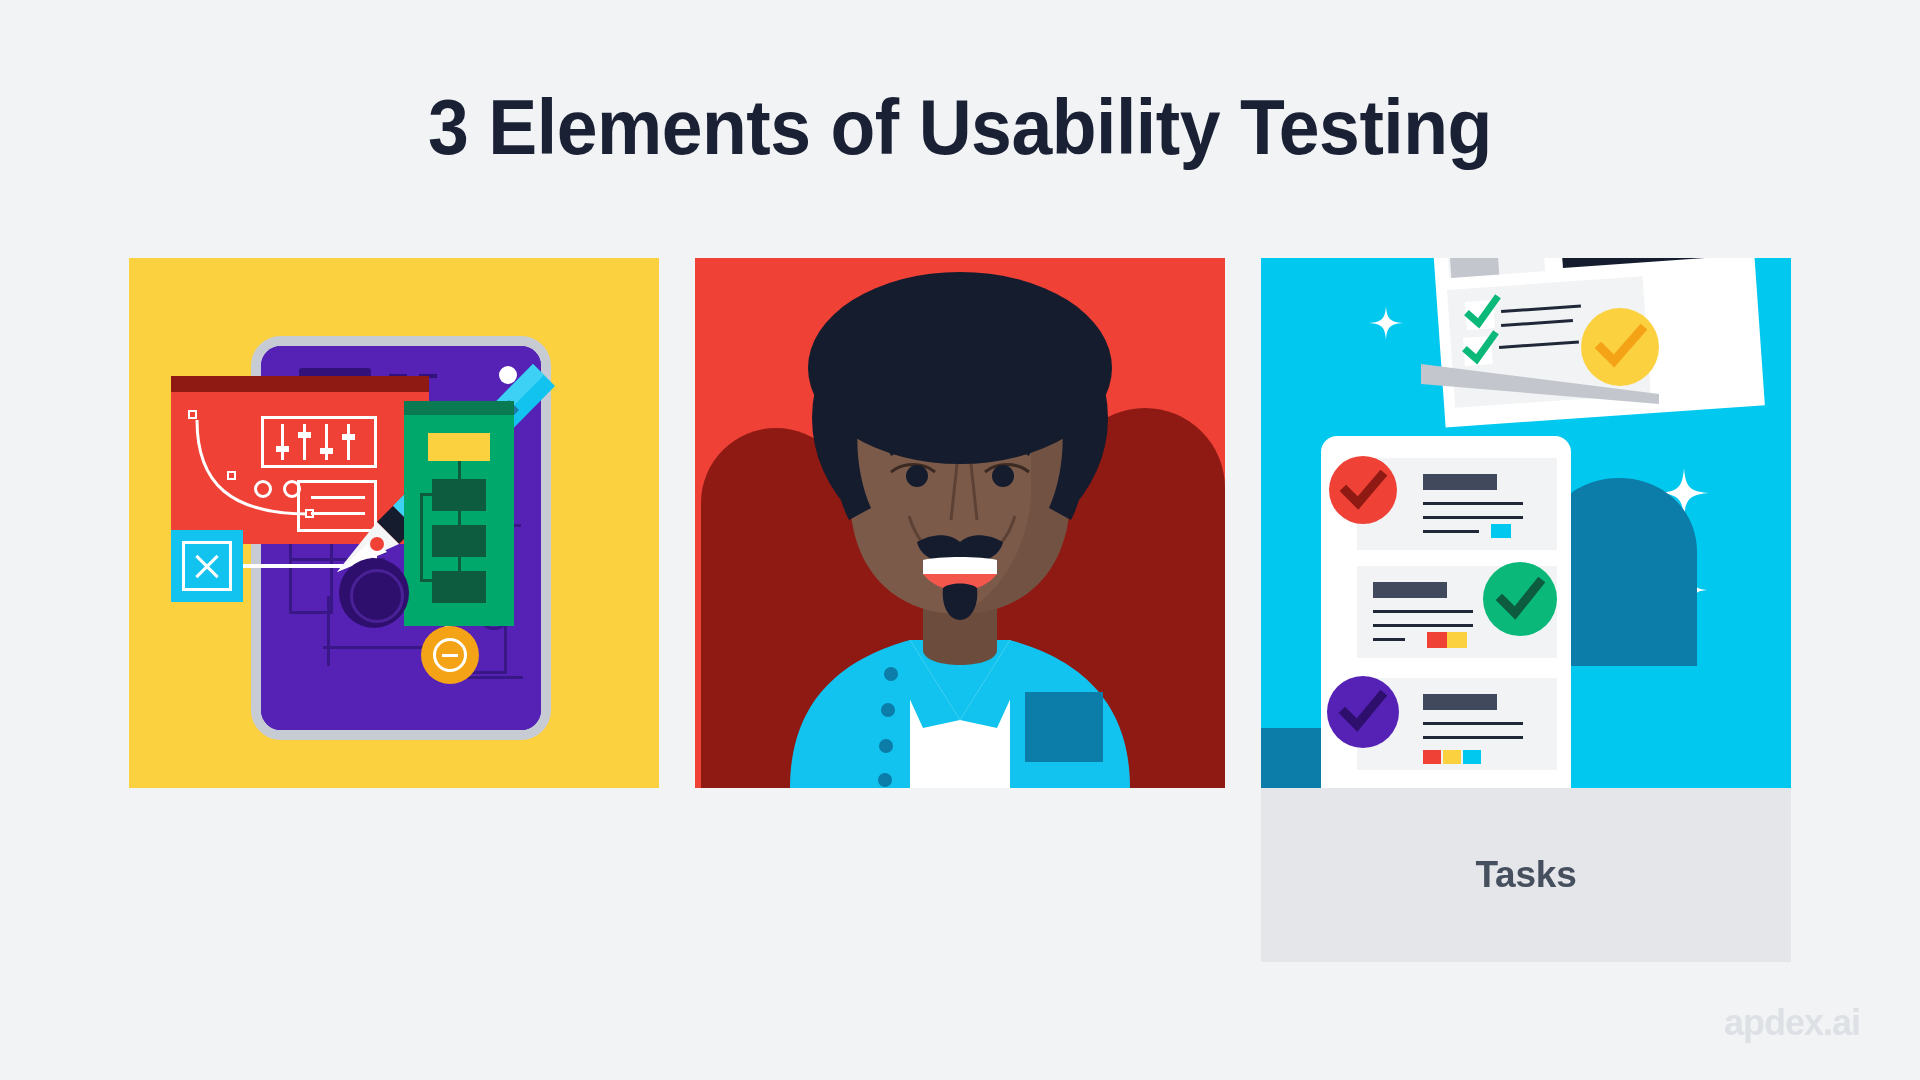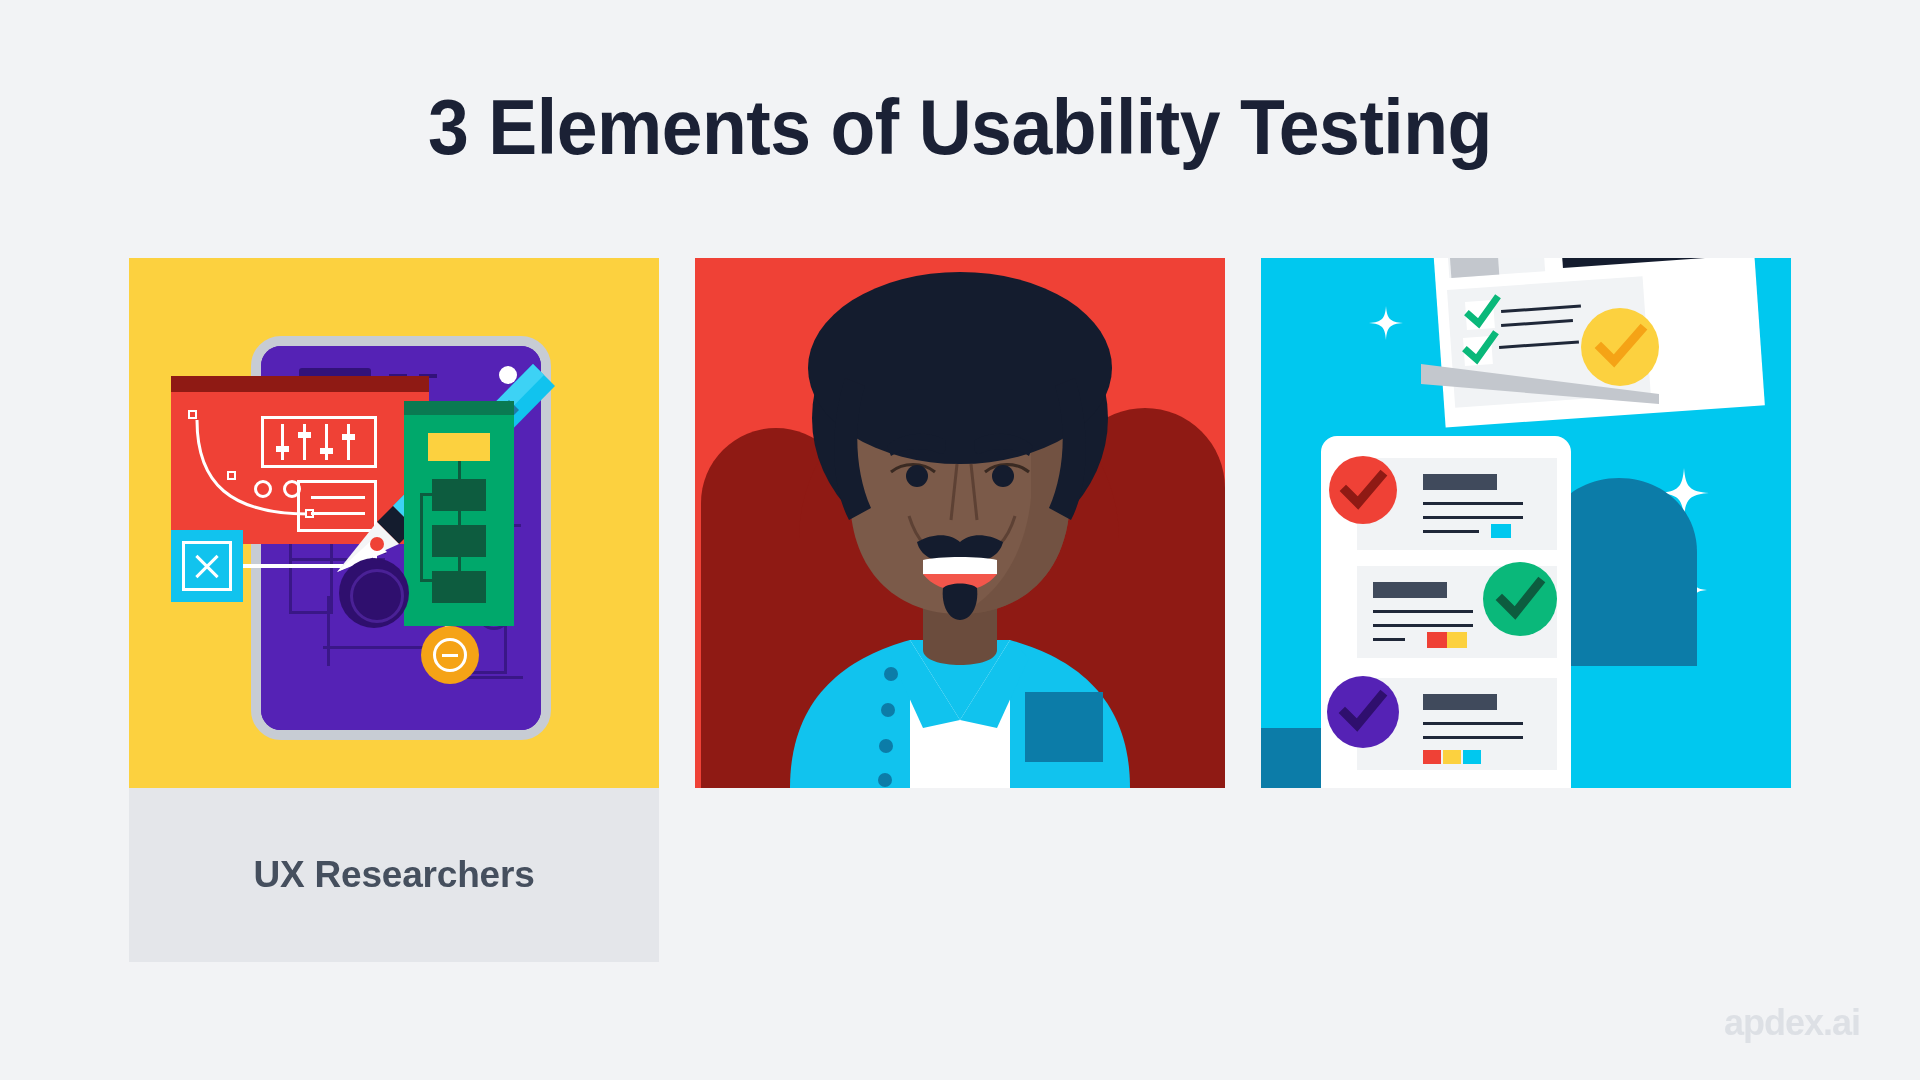--- a/index.html
+++ b/index.html
@@ -311,23 +311,20 @@
 
         <div class="c1-node"></div>
 
         <div class="c1-orange">
           <div class="c1-orange-ring">
               <div class="c1-orange-minus"></div>
             </div>
         </div>
 
       </div>
-      <div class="card-caption">
-        <span class="card-caption-text">UX Researchers</span>
-      </div>
     </div>
 
     <div class="card">
       <div class="card-art art-red">
 
         <div class="c2-sil" style="left:6px;   top:170px; width:150px; height:360px;"></div>
         <div class="c2-sil" style="left:370px; top:150px; width:160px; height:380px;"></div>
         <div class="c2-sil" style="left:104px; top:120px; width:320px; height:410px; border-radius:160px 160px 0 0;"></div>
 
         <svg style="position:absolute; left:0; top:0; width:530px; height:530px;" viewBox="0 0 530 530">
@@ -476,19 +473,22 @@
         <div class="c3-grey" style="left:202px; top:492px; width:18px; height:14px; background:#00c8ef;"></div>
         <div class="c3-circle" style="left:66px; top:418px; width:72px; height:72px; background:#5522b5;">
           <svg viewBox="0 0 72 72" style="width:72px; height:72px;">
             <path d="M18,37 L30,49 L54,20" fill="none" stroke="#2f0f6e" stroke-width="9" stroke-linecap="square"></path>
           </svg>
         </div>
 
         <div class="c3-teal" style="left:0px; top:470px; width:60px; height:60px;"></div>
 
       </div>
+      <div class="card-caption">
+        <span class="card-caption-text">Tasks</span>
+      </div>
     </div>
 
   </div>
 
   <div class="watermark">apdex.ai</div>
 
 </div>
 
 </body></html>

